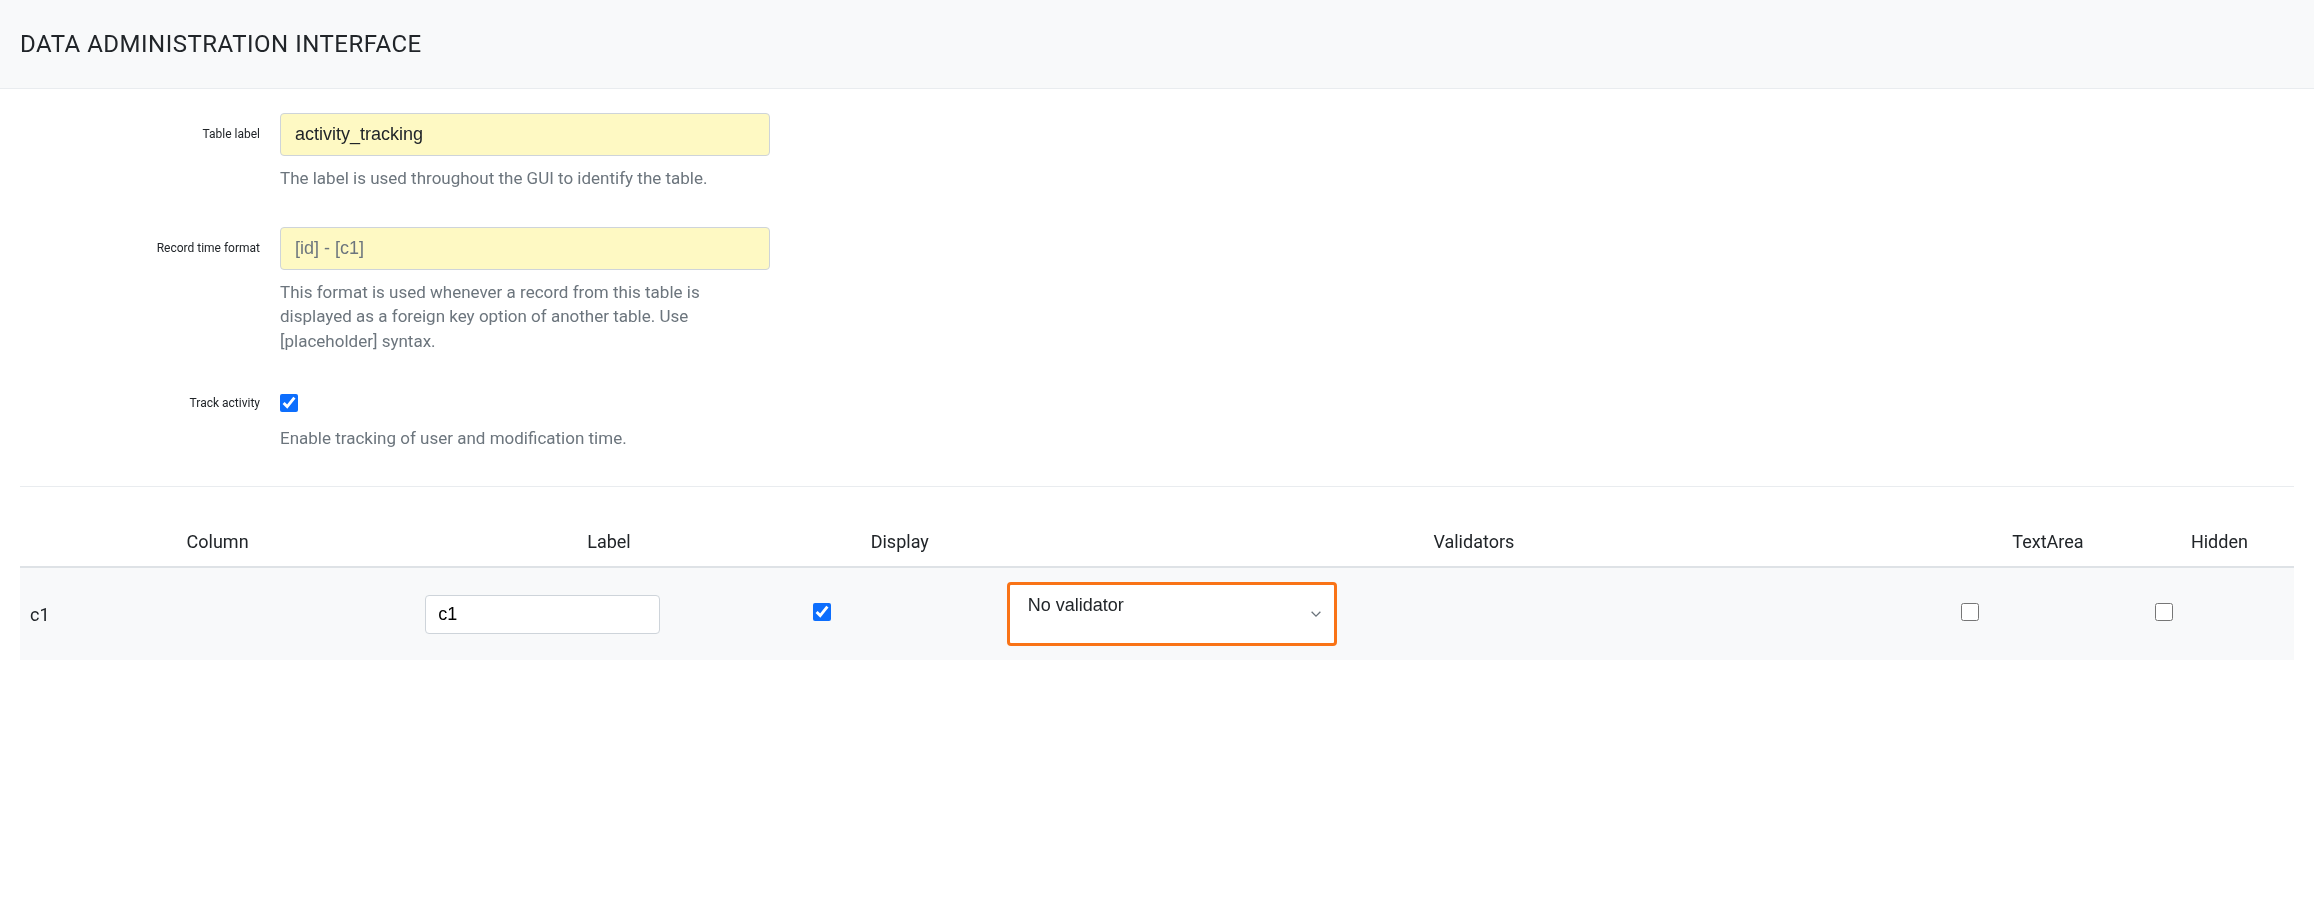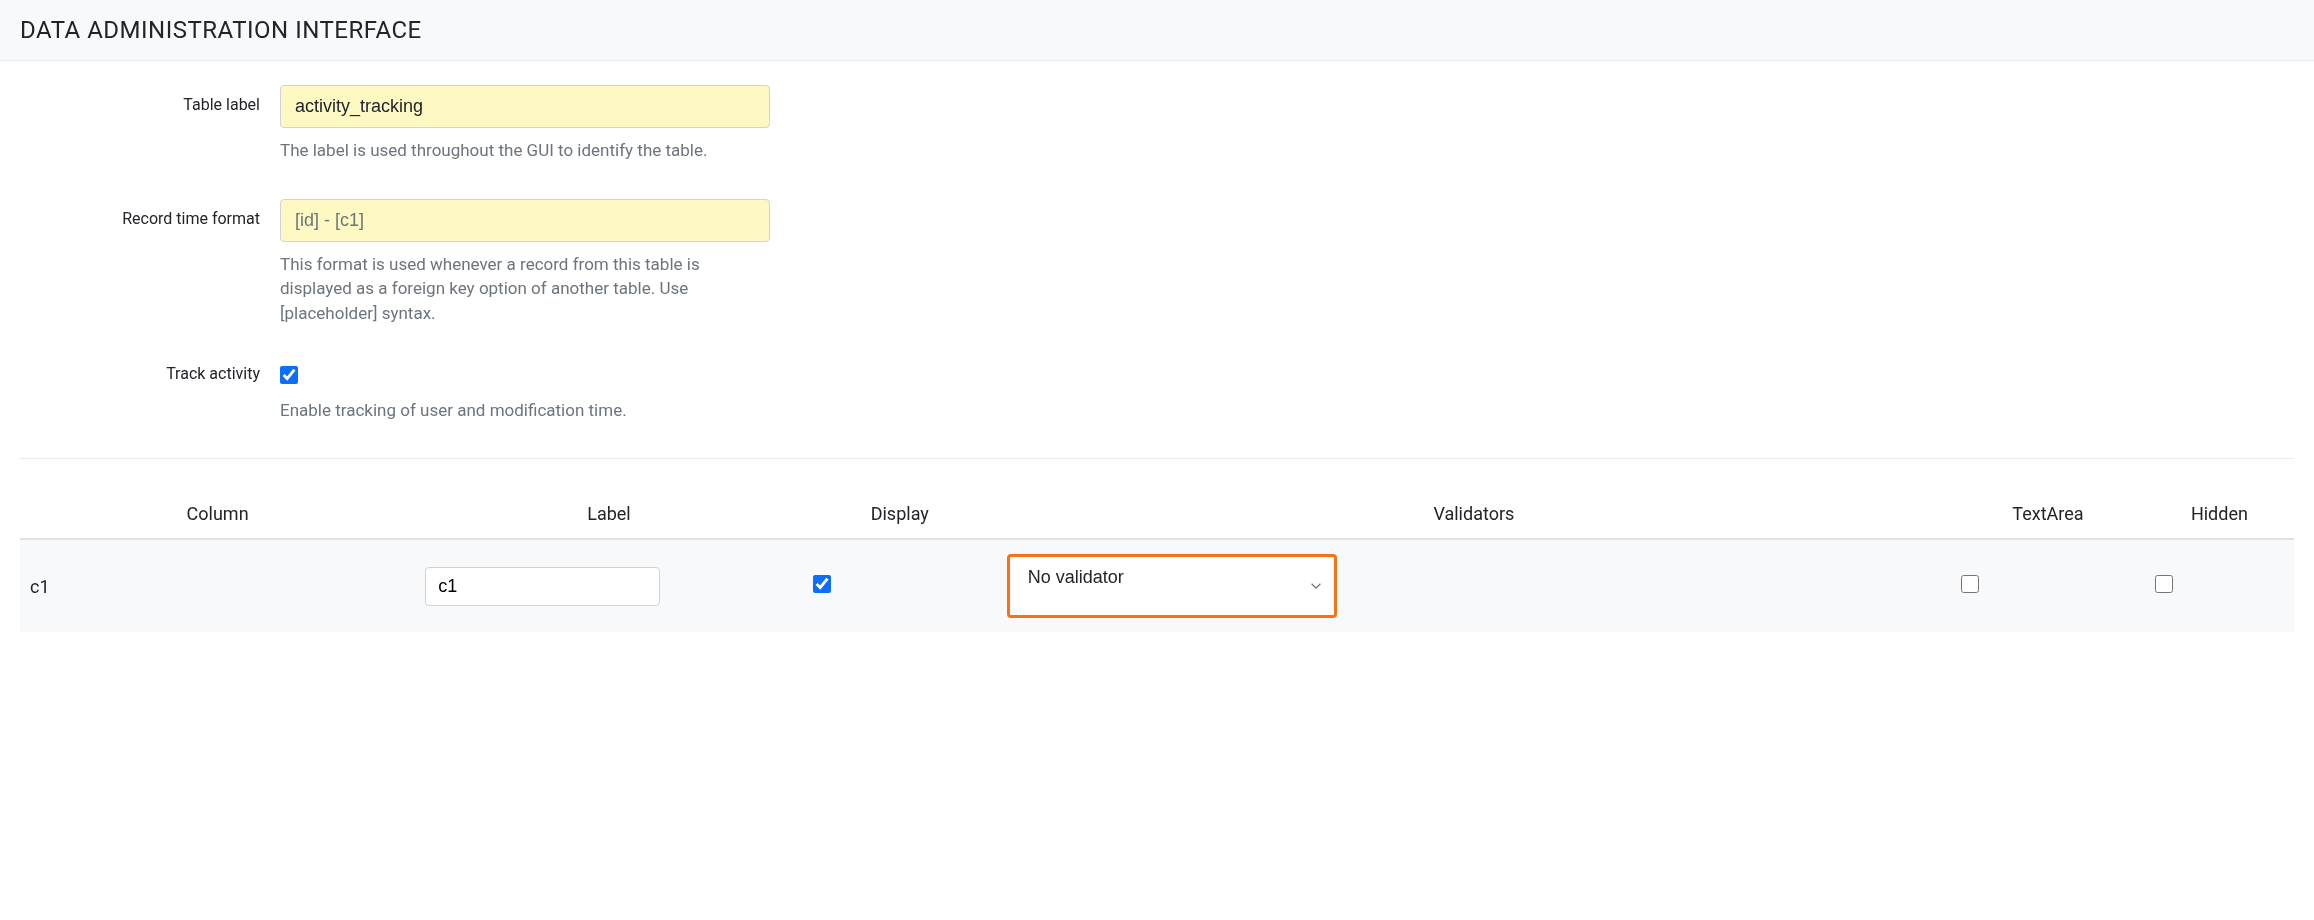--- a/index.html
+++ b/index.html
@@ -5,21 +5,21 @@
 * { box-sizing: border-box; margin: 0; padding: 0; }
 body {
   font-family: -apple-system, BlinkMacSystemFont, "Segoe UI", Roboto, "Helvetica Neue", Arial, sans-serif;
   color: #212529;
   background: #ffffff;
   font-size: 16px;
 }
 .header {
   background: #f8f9fa;
   border-bottom: 1px solid #e9ecef;
-  padding: 16px 20px;
+  padding: 30px 20px;
 }
 .header-title {
   font-size: 24px;
   font-weight: 400;
   letter-spacing: 0.5px;
   color: #212529;
 }
 .content {
   padding: 24px 20px 0 20px;
 }
@@ -28,21 +28,21 @@
   align-items: flex-start;
   margin-bottom: 36px;
 }
 .form-label-col {
   width: 260px;
   padding-right: 20px;
   text-align: right;
   padding-top: 10px;
 }
 .form-label {
-  font-size: 16px;
+  font-size: 12px;
   color: #212529;
 }
 .form-input-col {
   width: 490px;
 }
 .text-input {
   width: 100%;
   padding: 10px 14px;
   font-size: 18px;
   border: 1px solid #ced4da;

